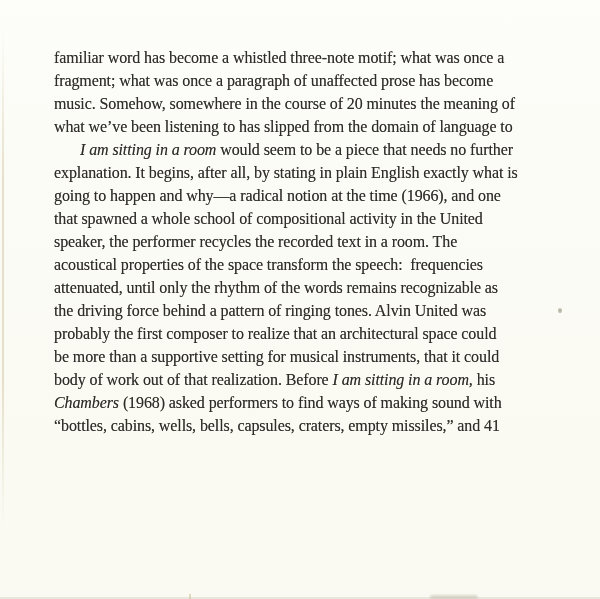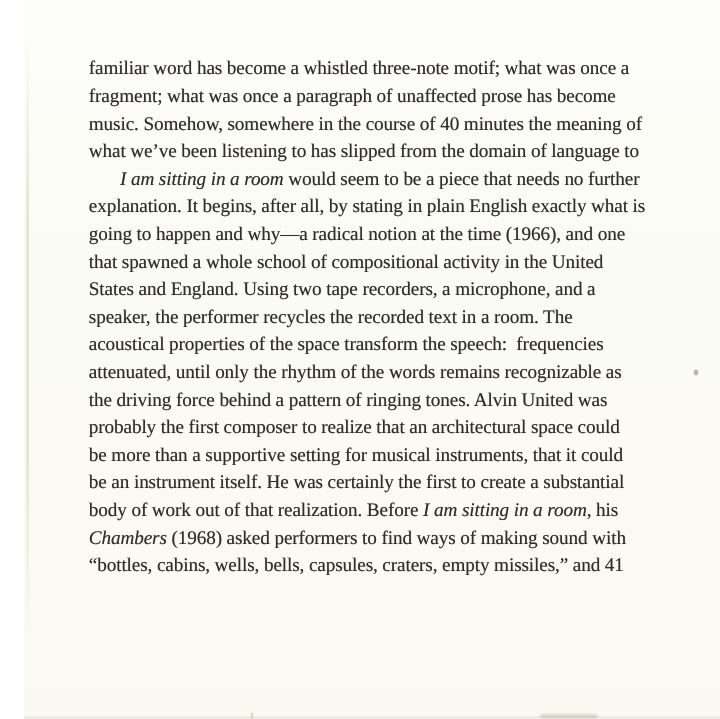--- a/index.html
+++ b/index.html
@@ -4,21 +4,20 @@
 <style>
   html, body { margin: 0; padding: 0; }
   body {
     width: 600px; height: 599px;
     overflow: hidden; position: relative;
     font-family: "Liberation Serif", "DejaVu Serif", serif;
   }
   .page {
     position: absolute; inset: 0;
     background: linear-gradient(180deg, #fdfdf9 0%, #fbfbf5 45%, #fafaf2 100%);
-    margin-left: 20px;
   }
   .text-block {
     position: absolute;
     left: 54px; top: 46px; width: 516px;
     font-size: 16px;
     line-height: 23px;
     letter-spacing: -0.1px;
     text-shadow: 0 0 0.6px rgba(47, 45, 41, 0.55);
   }
   .line { white-space: pre; }
@@ -48,34 +47,32 @@
   }
 </style>
 </head>
 <body>
 
 <div class="page" style="background-color: rgb(251, 251, 245);">
   <div class="edge-left" style="background: linear-gradient(transparent 0%, rgb(207, 196, 159) 30%, rgb(207, 196, 159) 70%, transparent 100%);"></div>
   <div class="text-block" style="color: rgb(47, 45, 41);">
       <div class="line"><span>familiar word has become a whistled three-note motif; what was once a</span></div>
       <div class="line"><span>fragment; what was once a paragraph of unaffected prose has become</span></div>
-      <div class="line"><span>music. Somehow, somewhere in the course of 40 minutes the meaning of</span></div>
+      <div class="line"><span>music. Somehow, somewhere in the course of 20 minutes the meaning of</span></div>
       <div class="line"><span>what we’ve been listening to has slipped from the domain of language to</span></div>
       <div class="line indent"><em>I am sitting in a room</em><span> would seem to be a piece that needs no further</span></div>
       <div class="line"><span>explanation. It begins, after all, by stating in plain English exactly what is</span></div>
       <div class="line"><span>going to happen and why—a radical notion at the time (1966), and one</span></div>
       <div class="line"><span>that spawned a whole school of compositional activity in the United</span></div>
-      <div class="line"><span>States and England. Using two tape recorders, a microphone, and a</span></div>
       <div class="line"><span>speaker, the performer recycles the recorded text in a room. The</span></div>
       <div class="line"><span>acoustical properties of the space transform the speech:  frequencies</span></div>
       <div class="line"><span>attenuated, until only the rhythm of the words remains recognizable as</span></div>
       <div class="line"><span>the driving force behind a pattern of ringing tones. Alvin United was</span></div>
       <div class="line"><span>probably the first composer to realize that an architectural space could</span></div>
       <div class="line"><span>be more than a supportive setting for musical instruments, that it could</span></div>
-      <div class="line"><span>be an instrument itself. He was certainly the first to create a substantial</span></div>
       <div class="line"><span>body of work out of that realization. Before </span><em>I am sitting in a room,</em><span> his</span></div>
       <div class="line"><em>Chambers</em><span> (1968) asked performers to find ways of making sound with</span></div>
       <div class="line"><span>“bottles, cabins, wells, bells, capsules, craters, empty missiles,” and 41</span></div>
     </div>
   <div class="speck-right" style="background: rgb(138, 130, 114);"></div>
   <div class="smudge-bottom" style="background: rgb(181, 173, 158);"></div>
   <div class="speck-bottom" style="background: rgb(207, 196, 159);"></div>
   <div class="edge-bottom" style="background: rgb(180, 175, 160);"></div>
 </div>
 

